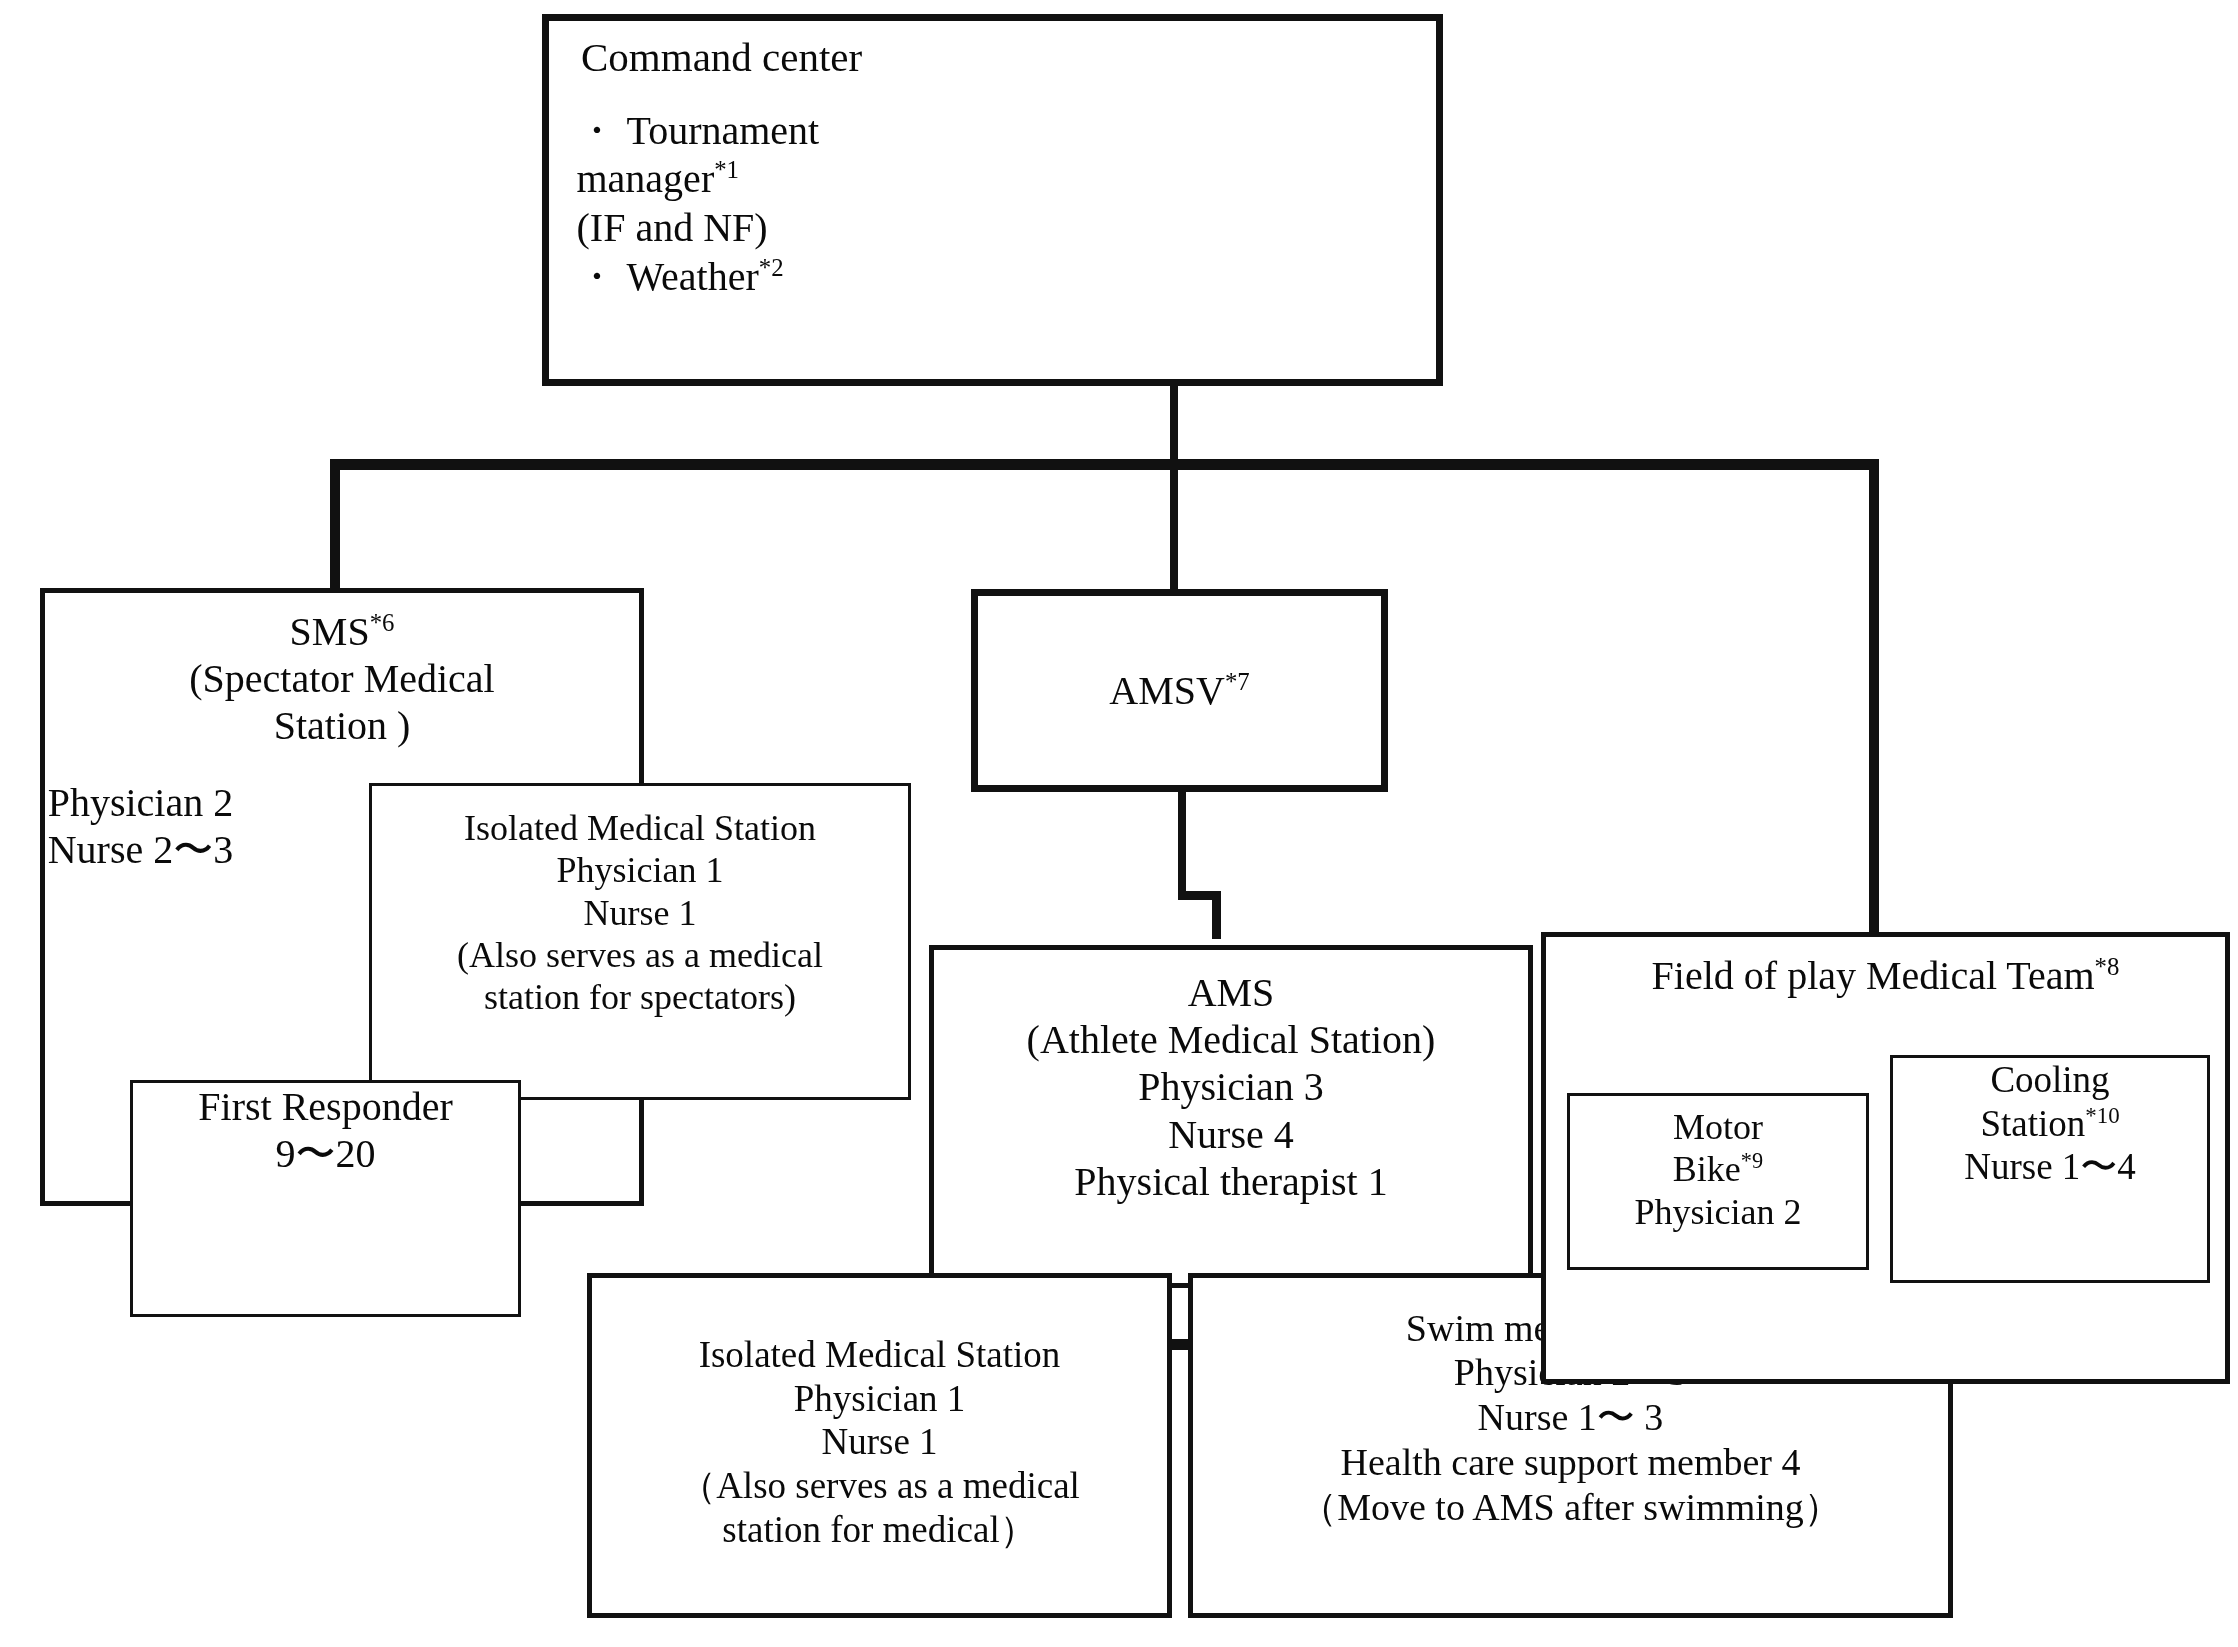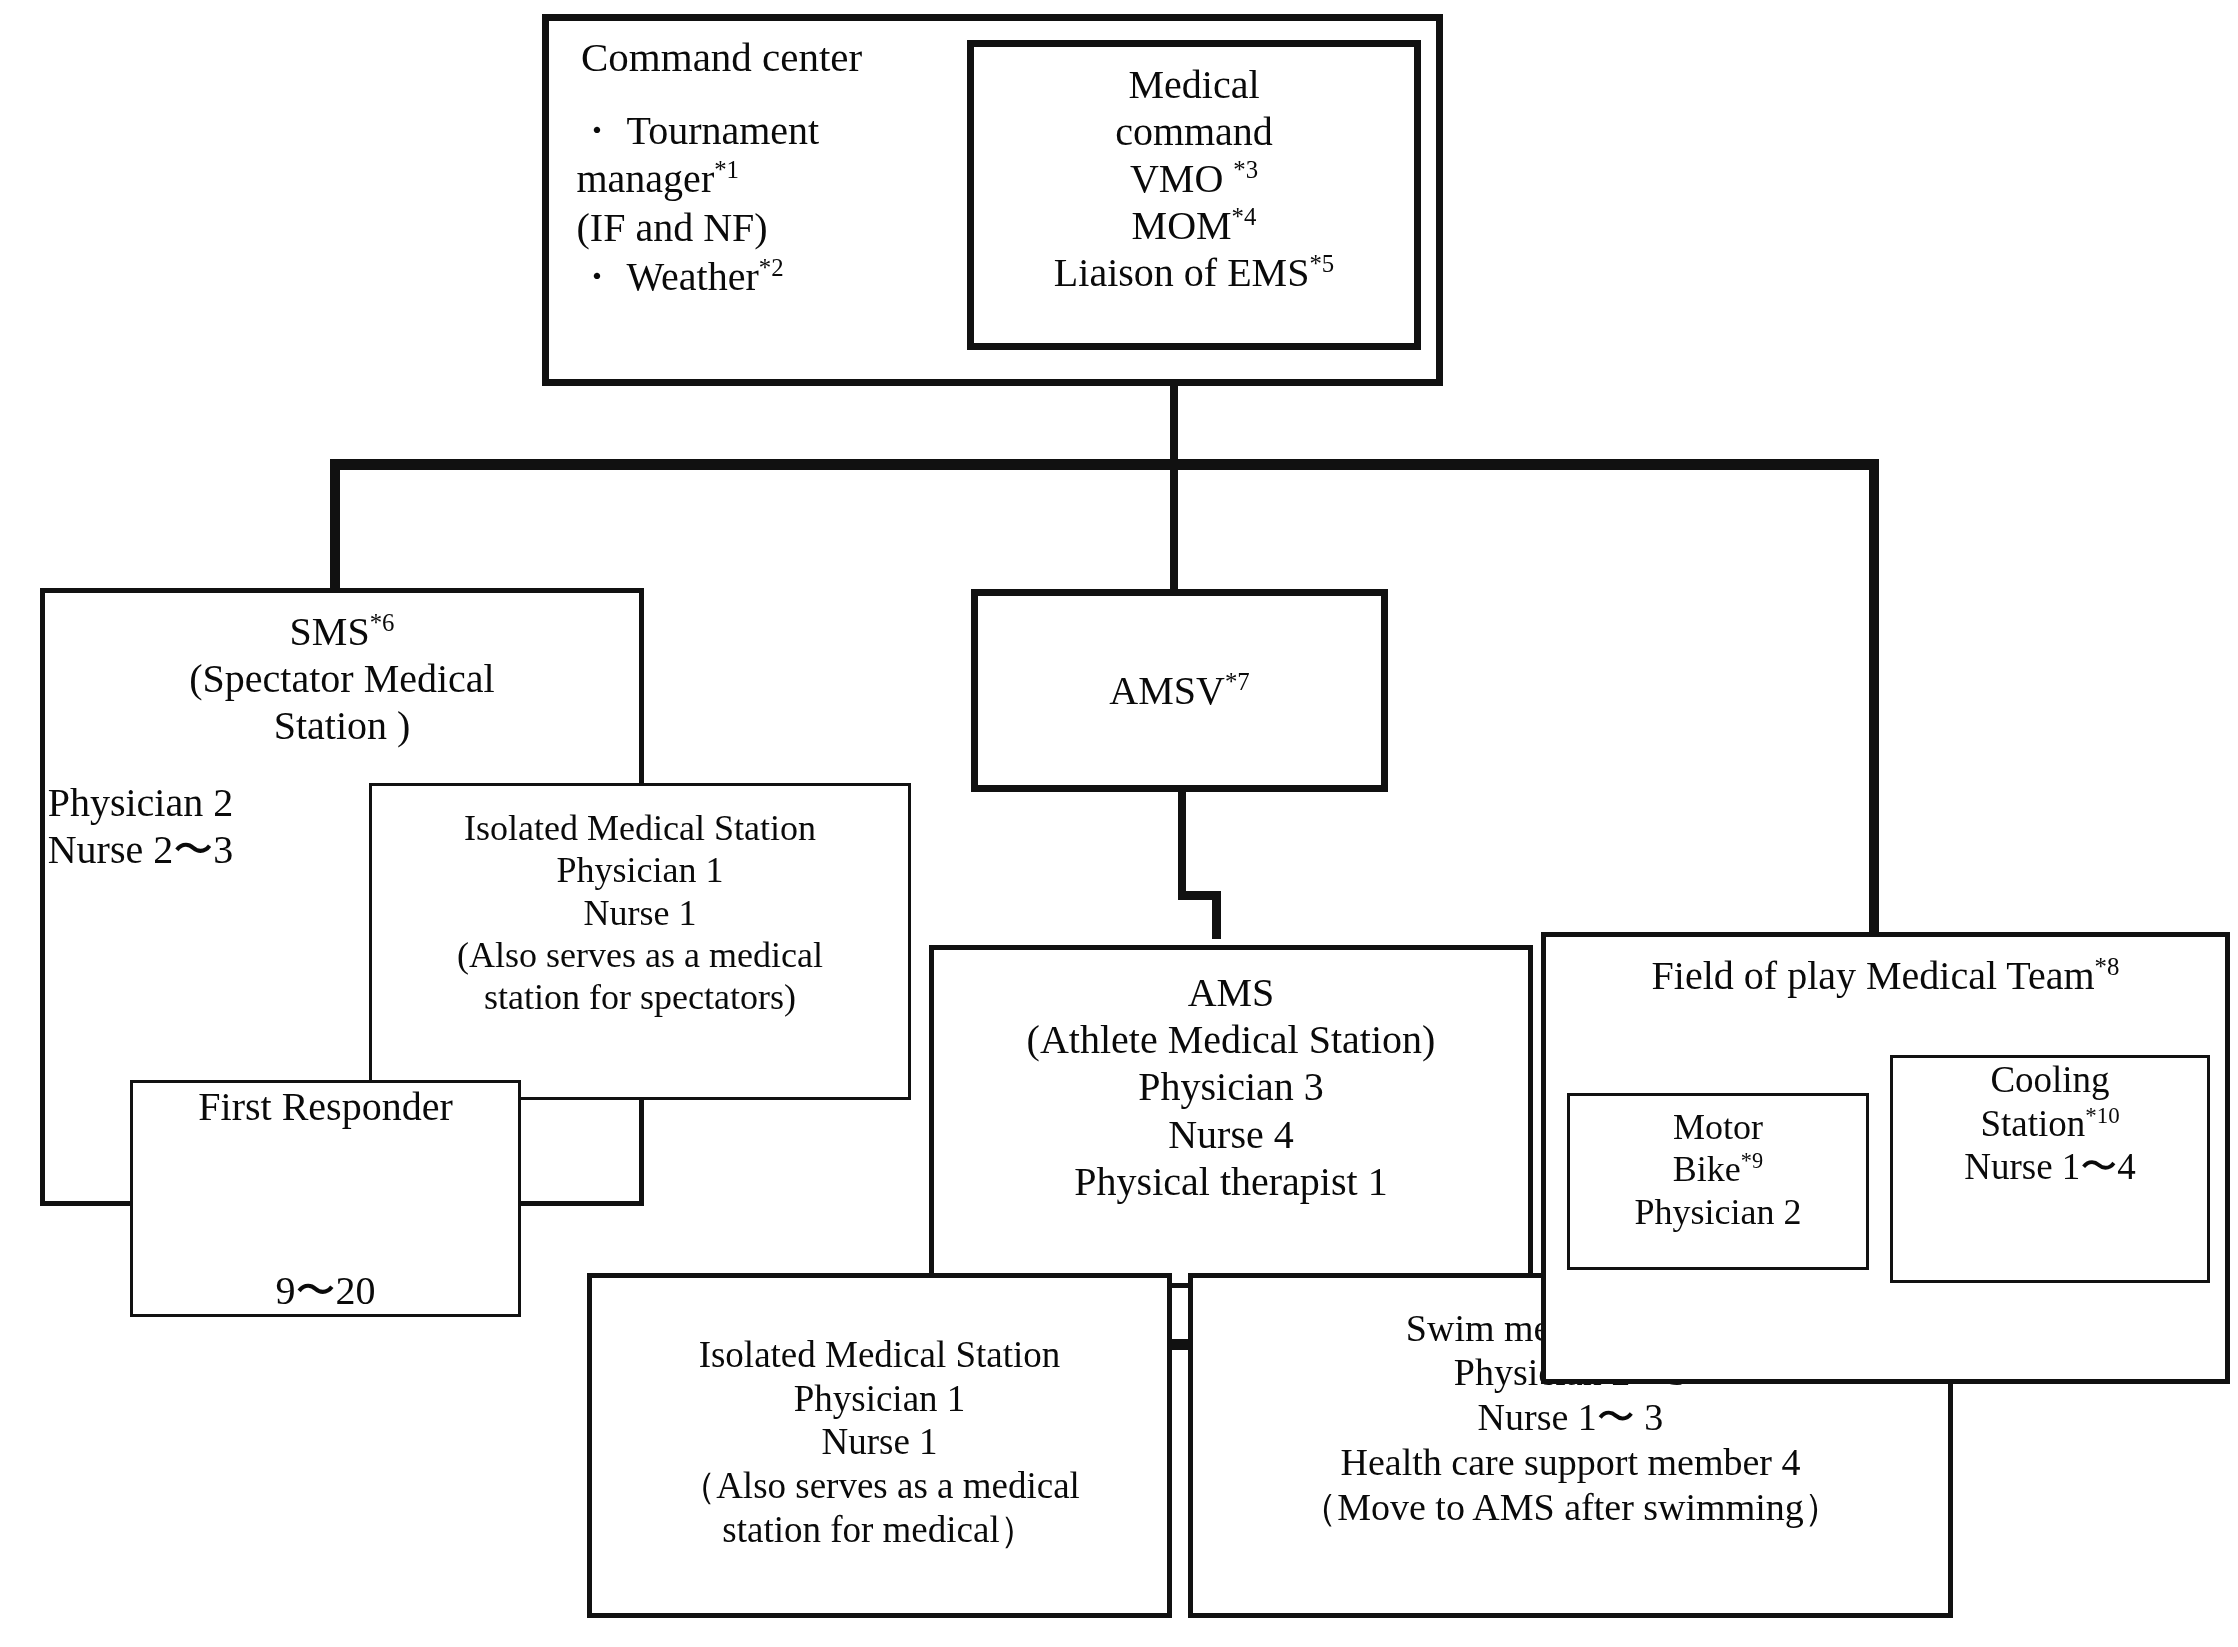--- a/index.html
+++ b/index.html
@@ -73,45 +73,38 @@
   <div class="box thick" style="left:542px;top:13.7px;width:901px;height:372px;">
     <span class="ccenter-title">Command center</span>
     <div class="bullets">
       <span class="bl txt">・ Tournament</span>
       <span class="bl txt">manager<sup>*1</sup></span>
       <span class="bl txt">(IF and NF)</span>
       <span class="bl txt">・ Weather<sup>*2</sup></span>
     </div>
   </div>
 
-  <div class="box thick" style="left:967px;top:40px;width:454px;height:310px;padding-top:13.7px;">
-    <span class="txt medcmd">Medical</span>
-    <span class="txt medcmd">command</span>
-    <span class="txt medcmd">VMO <sup>*3</sup></span>
-    <span class="txt medcmd">MOM<sup>*4</sup></span>
-    <span class="txt medcmd">Liaison of EMS<sup>*5</sup></span>
-  </div>
 
   <div class="box med" style="left:40px;top:588px;width:604px;height:618px;padding-top:15px;">
     <span class="txt f58">SMS<sup>*6</sup></span>
     <span class="txt f58">(Spectator Medical</span>
     <span class="txt f58">Station )</span>
     <span class="txt f58" style="align-self:flex-start;margin-left:2.7px;margin-top:29px;">Physician 2</span>
     <span class="txt f58" style="align-self:flex-start;margin-left:2.7px;">Nurse 2〜3</span>
   </div>
 
   <div class="box thin" style="left:369px;top:783px;width:542px;height:317px;padding-top:20.6px;">
     <span class="txt f52">Isolated Medical Station</span>
     <span class="txt f52">Physician 1</span>
     <span class="txt f52">Nurse 1</span>
     <span class="txt f52">(Also serves as a medical</span>
     <span class="txt f52">station for spectators)</span>
   </div>
 
-  <div class="box thin" style="left:130px;top:1080px;width:391px;height:237px;justify-content:space-between;gap:23px;">
+  <div class="box thin" style="left:130px;top:1080px;width:391px;height:237px;justify-content:flex-start;">
     <span class="txt f58">First Responder</span>
     <span class="txt f58">9〜20</span>
   </div>
 
   <div class="box thick" style="left:971px;top:589px;width:417px;height:203px;justify-content:center;">
     <span class="txt f58">AMSV<sup>*7</sup></span>
   </div>
 
   <div class="box med" style="left:929px;top:937px;width:604px;height:343px;padding-top:19px;margin-top:8px;">
     <span class="txt f58">AMS</span>

